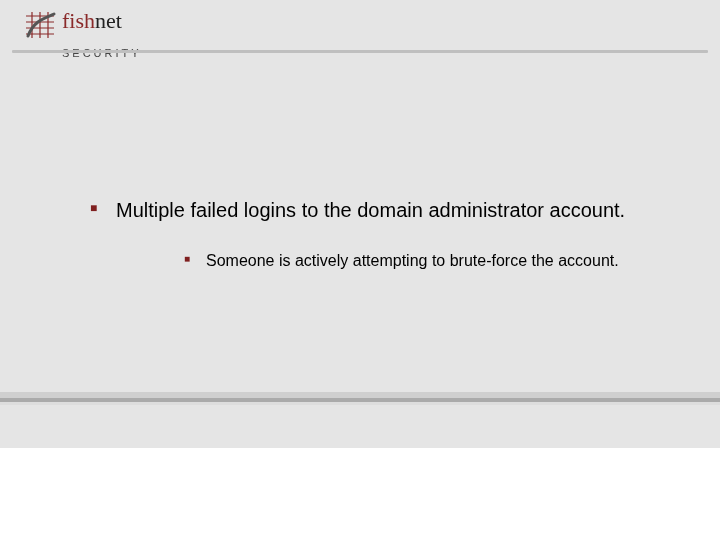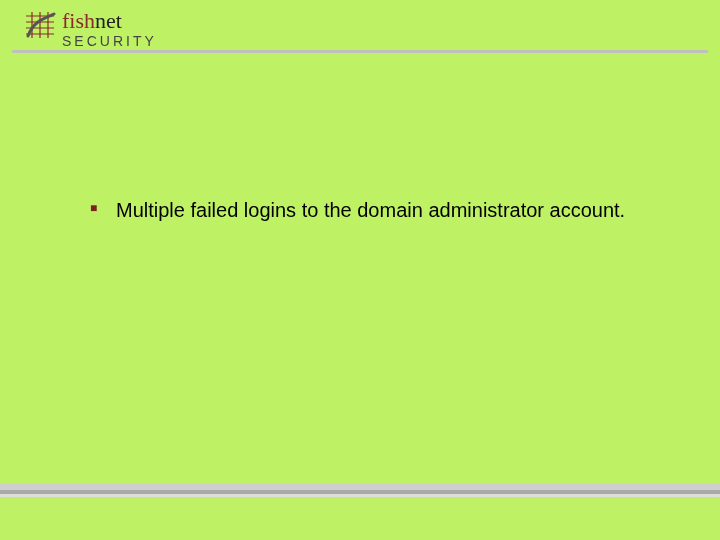--- a/index.html
+++ b/index.html
@@ -1,26 +1,26 @@
 <!DOCTYPE html>
 <html><head>
 <meta charset="utf-8">
 <style>
   * { margin: 0; padding: 0; box-sizing: border-box; }
   html, body { width: 720px; height: 540px; font-family: Verdana, Geneva, sans-serif; background: #fff; }
-  .slide { position: relative; width: 720px; height: 540px; background: #bef264; overflow: hidden; }
+  .slide { position: relative; width: 720px; height: 448px; background: #e5e5e5; overflow: hidden; }
 
   
   .logo { position: absolute; top: 10px; left: 24px; display: flex; align-items: flex-start; }
   .logo-mark { width: 34px; height: 30px; position: relative; margin-right: 4px; }
   .logo-mark svg { display: block; }
   .logo-words { display: flex; flex-direction: column; line-height: 1; }
   .logo-main { font-size: 22px; font-weight: 400; color: #222; letter-spacing: 0; font-family: Georgia, 'Times New Roman', serif; }
   .logo-main .red { color: #8a2a2a; }
-  .logo-sub { font-size: 14px; color: #444; letter-spacing: 3px; margin-top: 2px; }
+  .logo-sub { font-size: 11px; color: #444; letter-spacing: 3px; margin-top: 16px; }
 
   .hr-top { position: absolute; top: 50px; left: 12px; right: 12px; height: 3px; background: #bfbfbf; border-radius: 1px; }
 
   
   .title { position: absolute; top: 110px; left: 48px; font-family: Georgia, 'Times New Roman', serif; font-size: 26px; color: #222; }
 
   
   .body { position: absolute; top: 170px; left: 90px; right: 60px; font-family: Verdana, Geneva, sans-serif; color: #000; margin-top: 28px; }
 
   .level1 { position: relative; padding-left: 26px; font-size: 20px; line-height: 1.25; margin-bottom: 26px; }
@@ -59,20 +59,23 @@
     </div>
   </div>
 
   <div class="hr-top"></div>
 
 
   <div class="body">
     <div class="level1">
       <span>Multiple failed logins to the domain administrator account.</span>
       <div class="level2-group">
+        <div class="level2">
+          <span>Someone is actively attempting to brute-force the account.</span>
+        </div>
       </div>
     </div>
   </div>
 
   <div class="footer-band">
     <div class="bar1"></div>
       <div class="bar2"></div>
       <div class="bar3"></div>
   </div>
 

